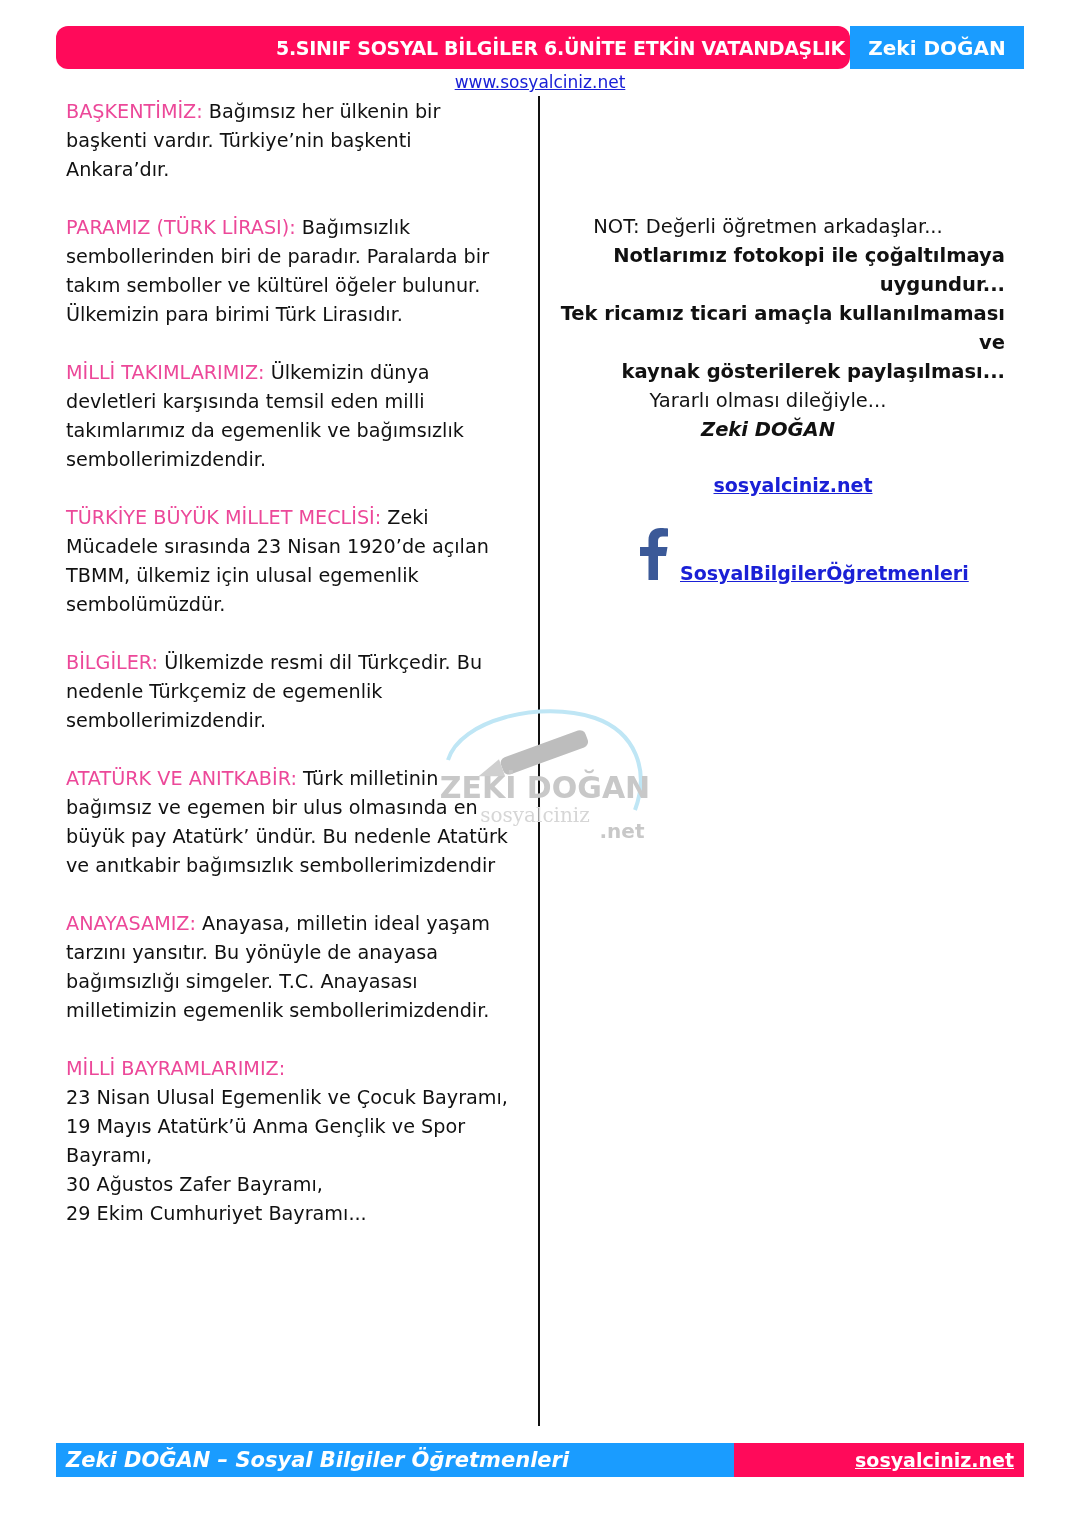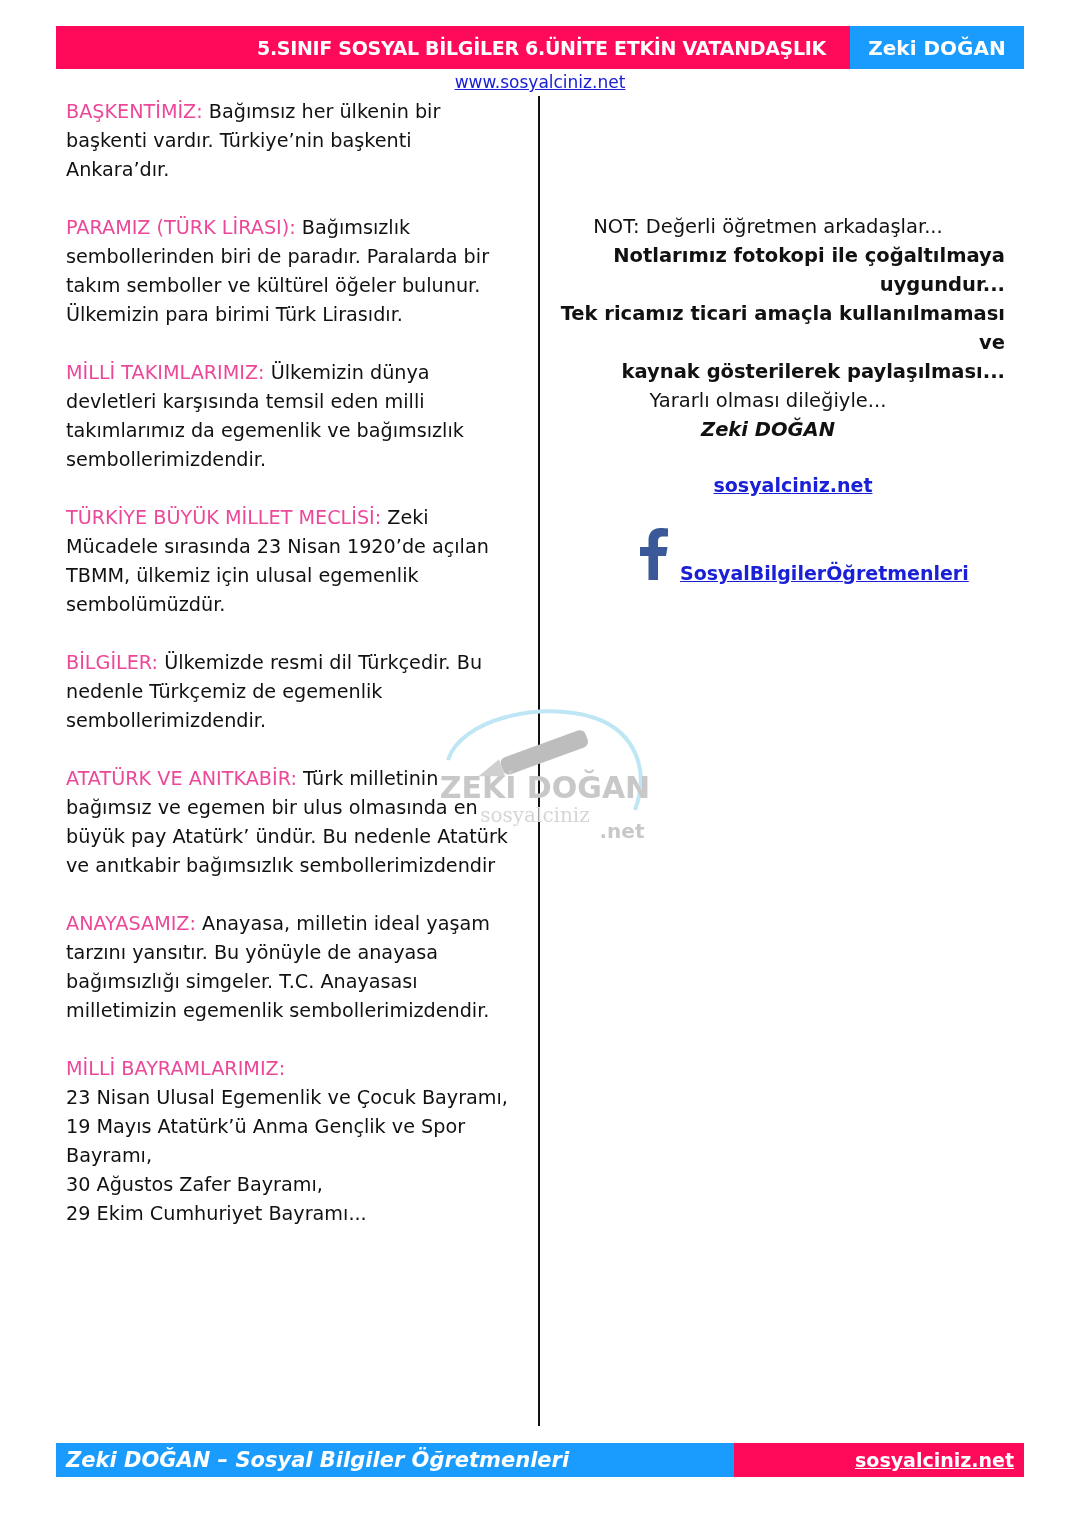--- a/index.html
+++ b/index.html
@@ -1,21 +1,21 @@
 <!DOCTYPE html>
 <html><head>
 <meta charset="utf-8">
 <style>
   html, body { margin:0; padding:0; background:#ffffff; }
   body { width:1080px; height:1527px; position:relative; overflow:hidden;
          font-family:"DejaVu Sans", "Liberation Sans", sans-serif; color:#111; }
   .header { position:absolute; left:56px; top:26px; width:968px; height:43px; display:flex; }
   .header .title { flex:0 0 794px; background:#ff0a5a; color:#fff; font-weight:bold;
          font-size:19px; display:flex; align-items:center; justify-content:flex-end;
-         padding-right:24px; box-sizing:border-box; letter-spacing:-0.3px; }
+         padding-right:5px; box-sizing:border-box; letter-spacing:-0.3px;border-radius:12px; }
   .header .author { flex:1; background:#1a9cff; color:#fff; font-weight:bold; font-size:20px;
          display:flex; align-items:center; justify-content:center; }
   .site-link { position:absolute; left:0; width:1080px; top:72px; text-align:center;
          font-size:17px; font-weight:normal; }
   .site-link a { color:#1a20d6; text-decoration:underline; }
   .divider { position:absolute; left:538px; top:96px; width:2px; height:1330px; background:#111; }
   .left { position:absolute; left:66px; top:97px; width:450px; font-size:19.2px; line-height:29px; }
   .left .sec { margin:0 0 29px 0; }
   .left .head { color:#ec4899; font-weight:normal; }
   .left .line { display:block; }

